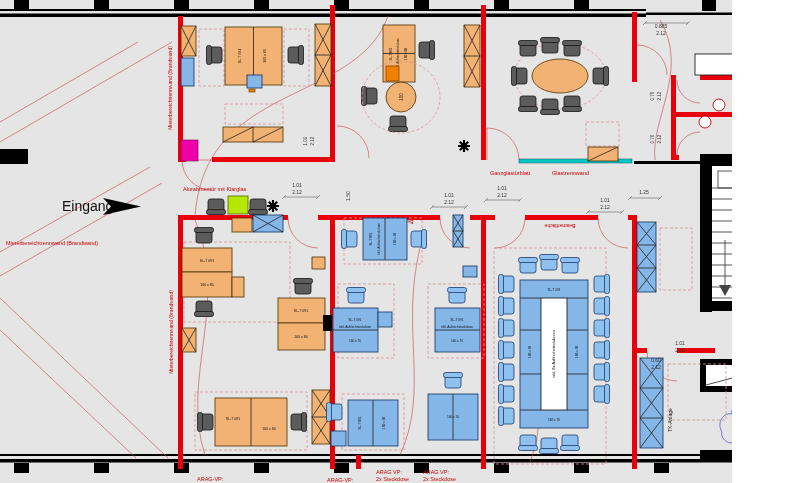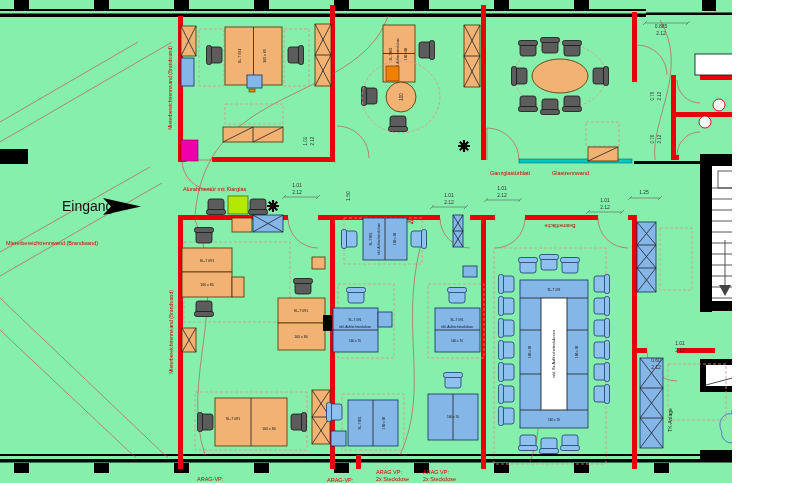--- a/index.html
+++ b/index.html
@@ -1,16 +1,16 @@
 <!DOCTYPE html>
 <html><head>
 <meta charset="utf-8">
 <style>
   html,body{margin:0;padding:0;background:#fff}
-  .stage{position:relative;width:732px;height:483px;background:#86efac;overflow:hidden;
+  .stage{position:relative;width:732px;height:483px;background:#e5e5e5;overflow:hidden;
          font-family:"Liberation Sans",sans-serif}
   svg{position:absolute;left:0;top:0}
   svg text{font-family:"Liberation Sans",sans-serif}
   .blk{fill:#000;stroke:none}
   .wall{fill:#e8000a;stroke:none}
   .rthin{stroke:#c84040;stroke-width:.7;fill:none;opacity:.85}
   .dash{stroke:#dd9090;stroke-width:.8;fill:none;stroke-dasharray:3 2}
   .of{fill:#f2b273;stroke:#4a3000;stroke-width:.8}
   .bf{fill:#84b6e8;stroke:#10305a;stroke-width:.8}
   .wf{fill:#fff;stroke:#222;stroke-width:.9}

